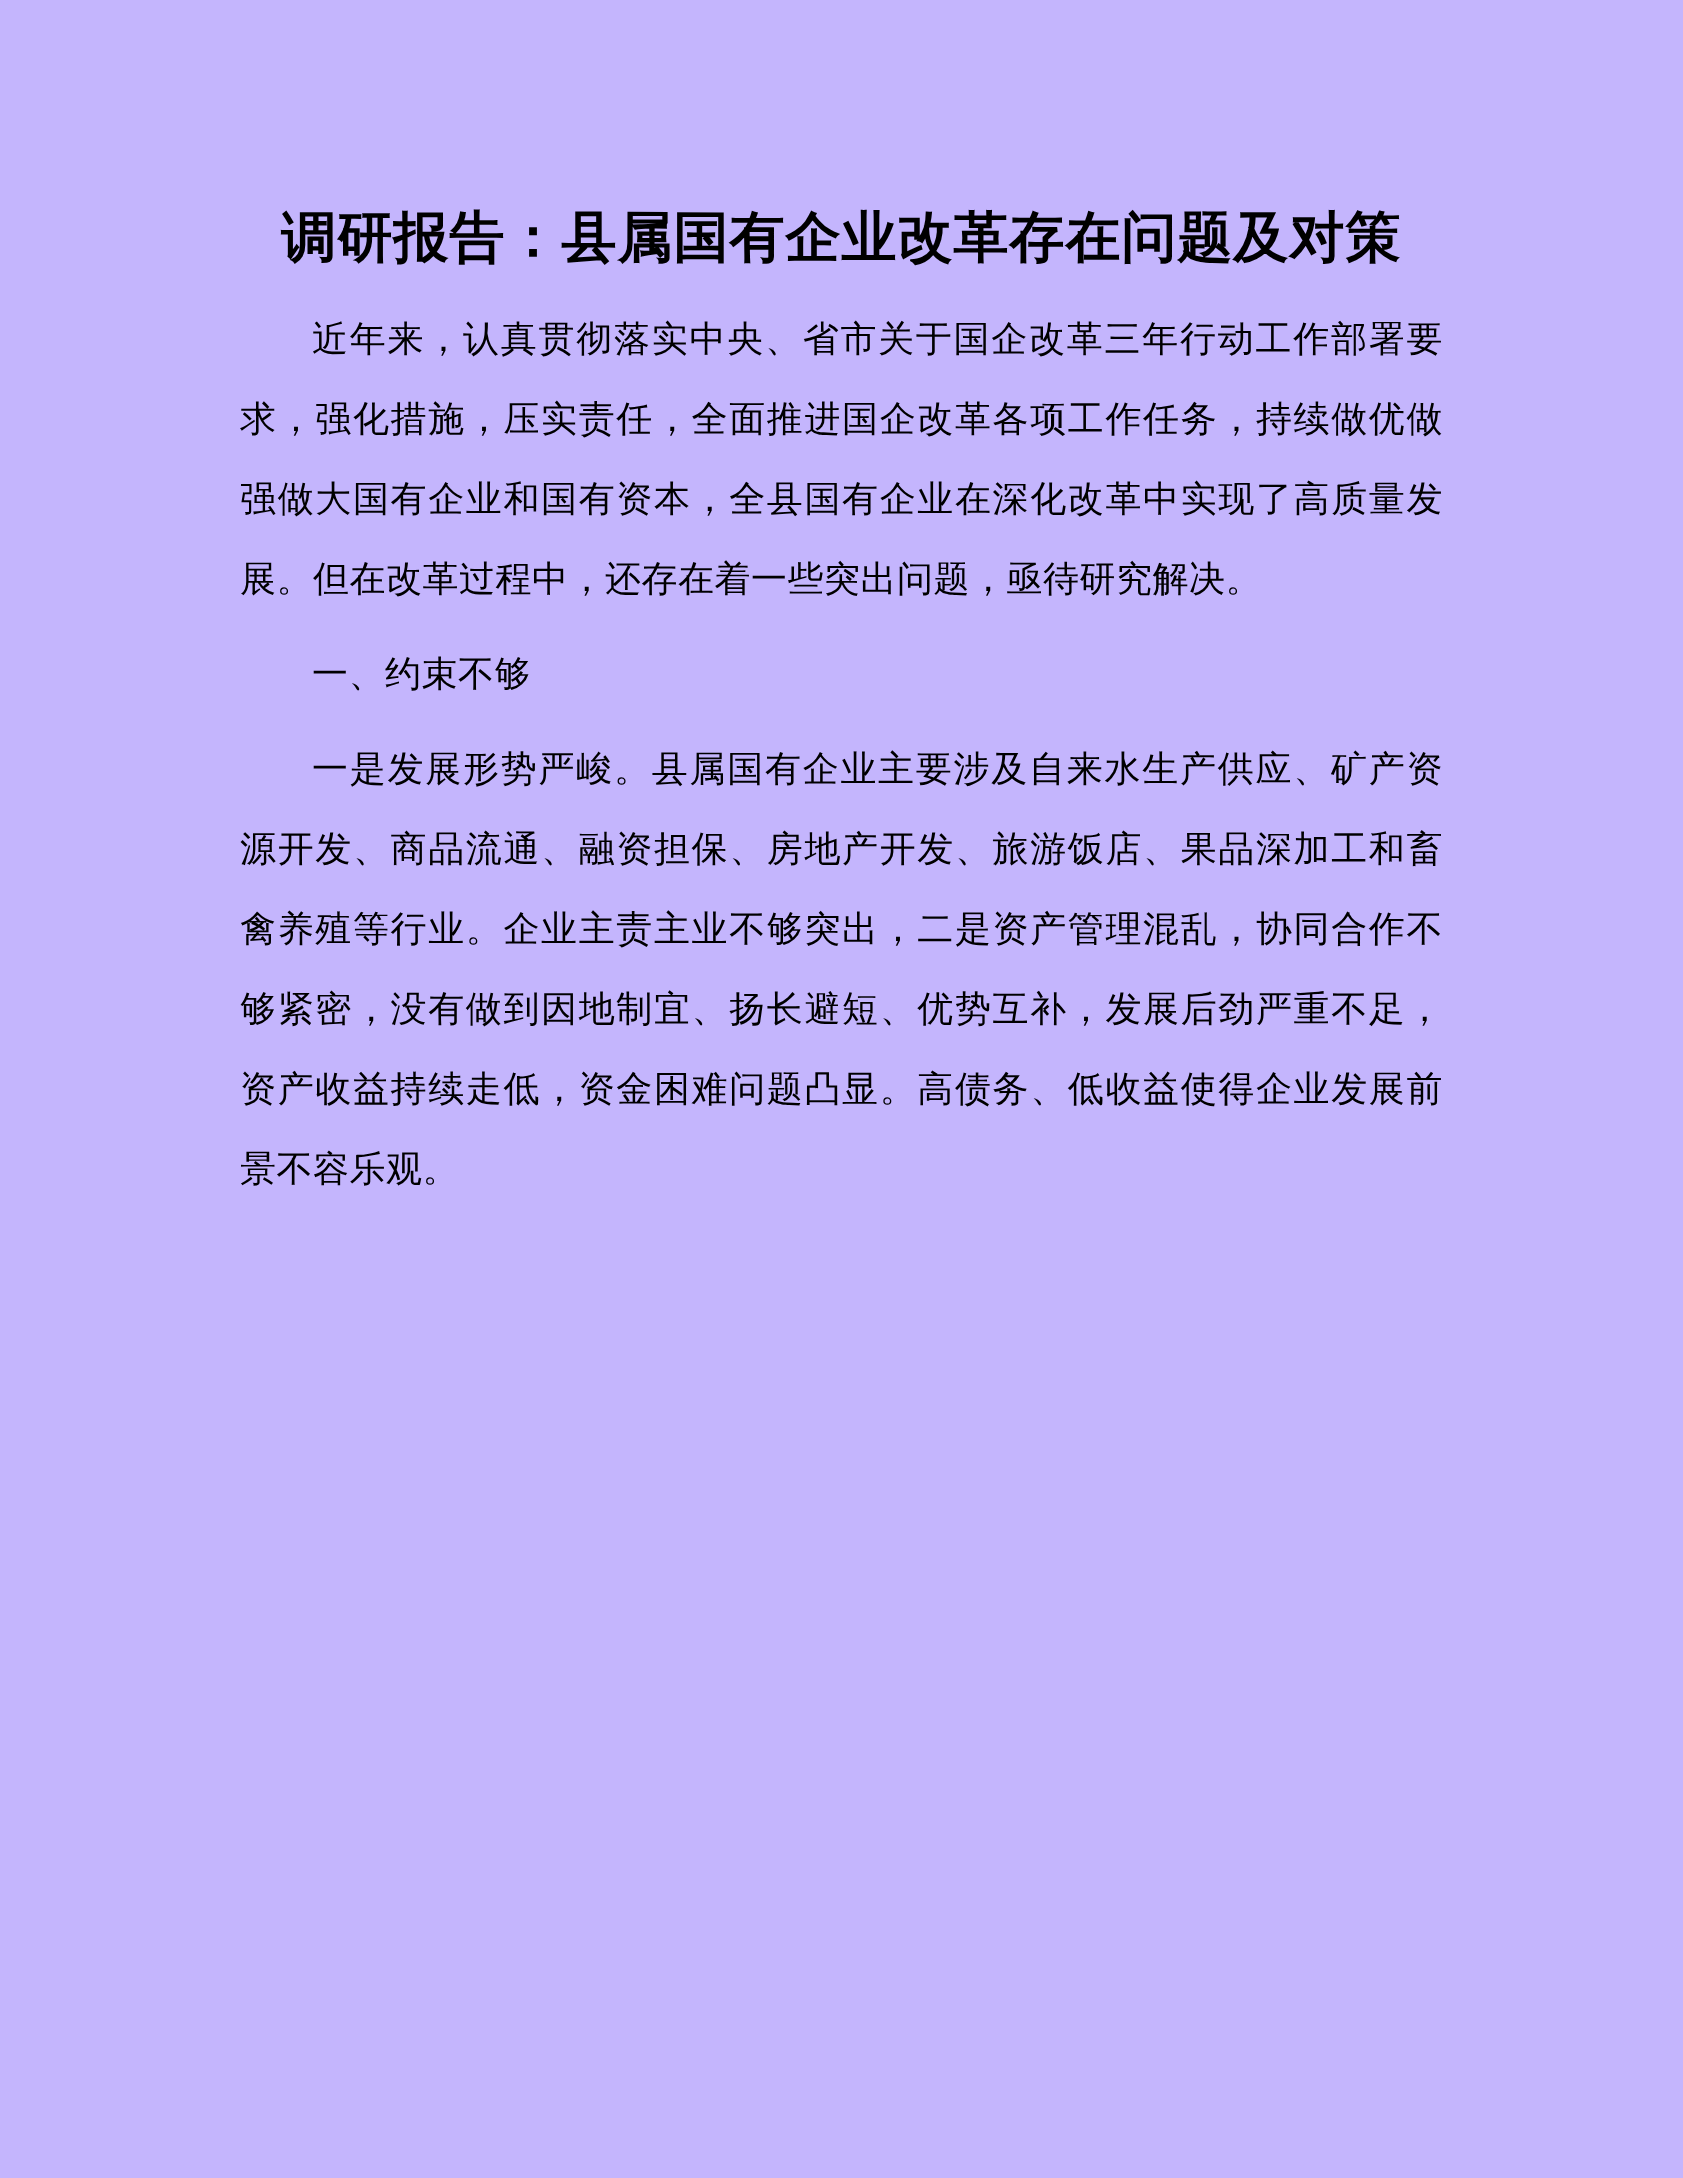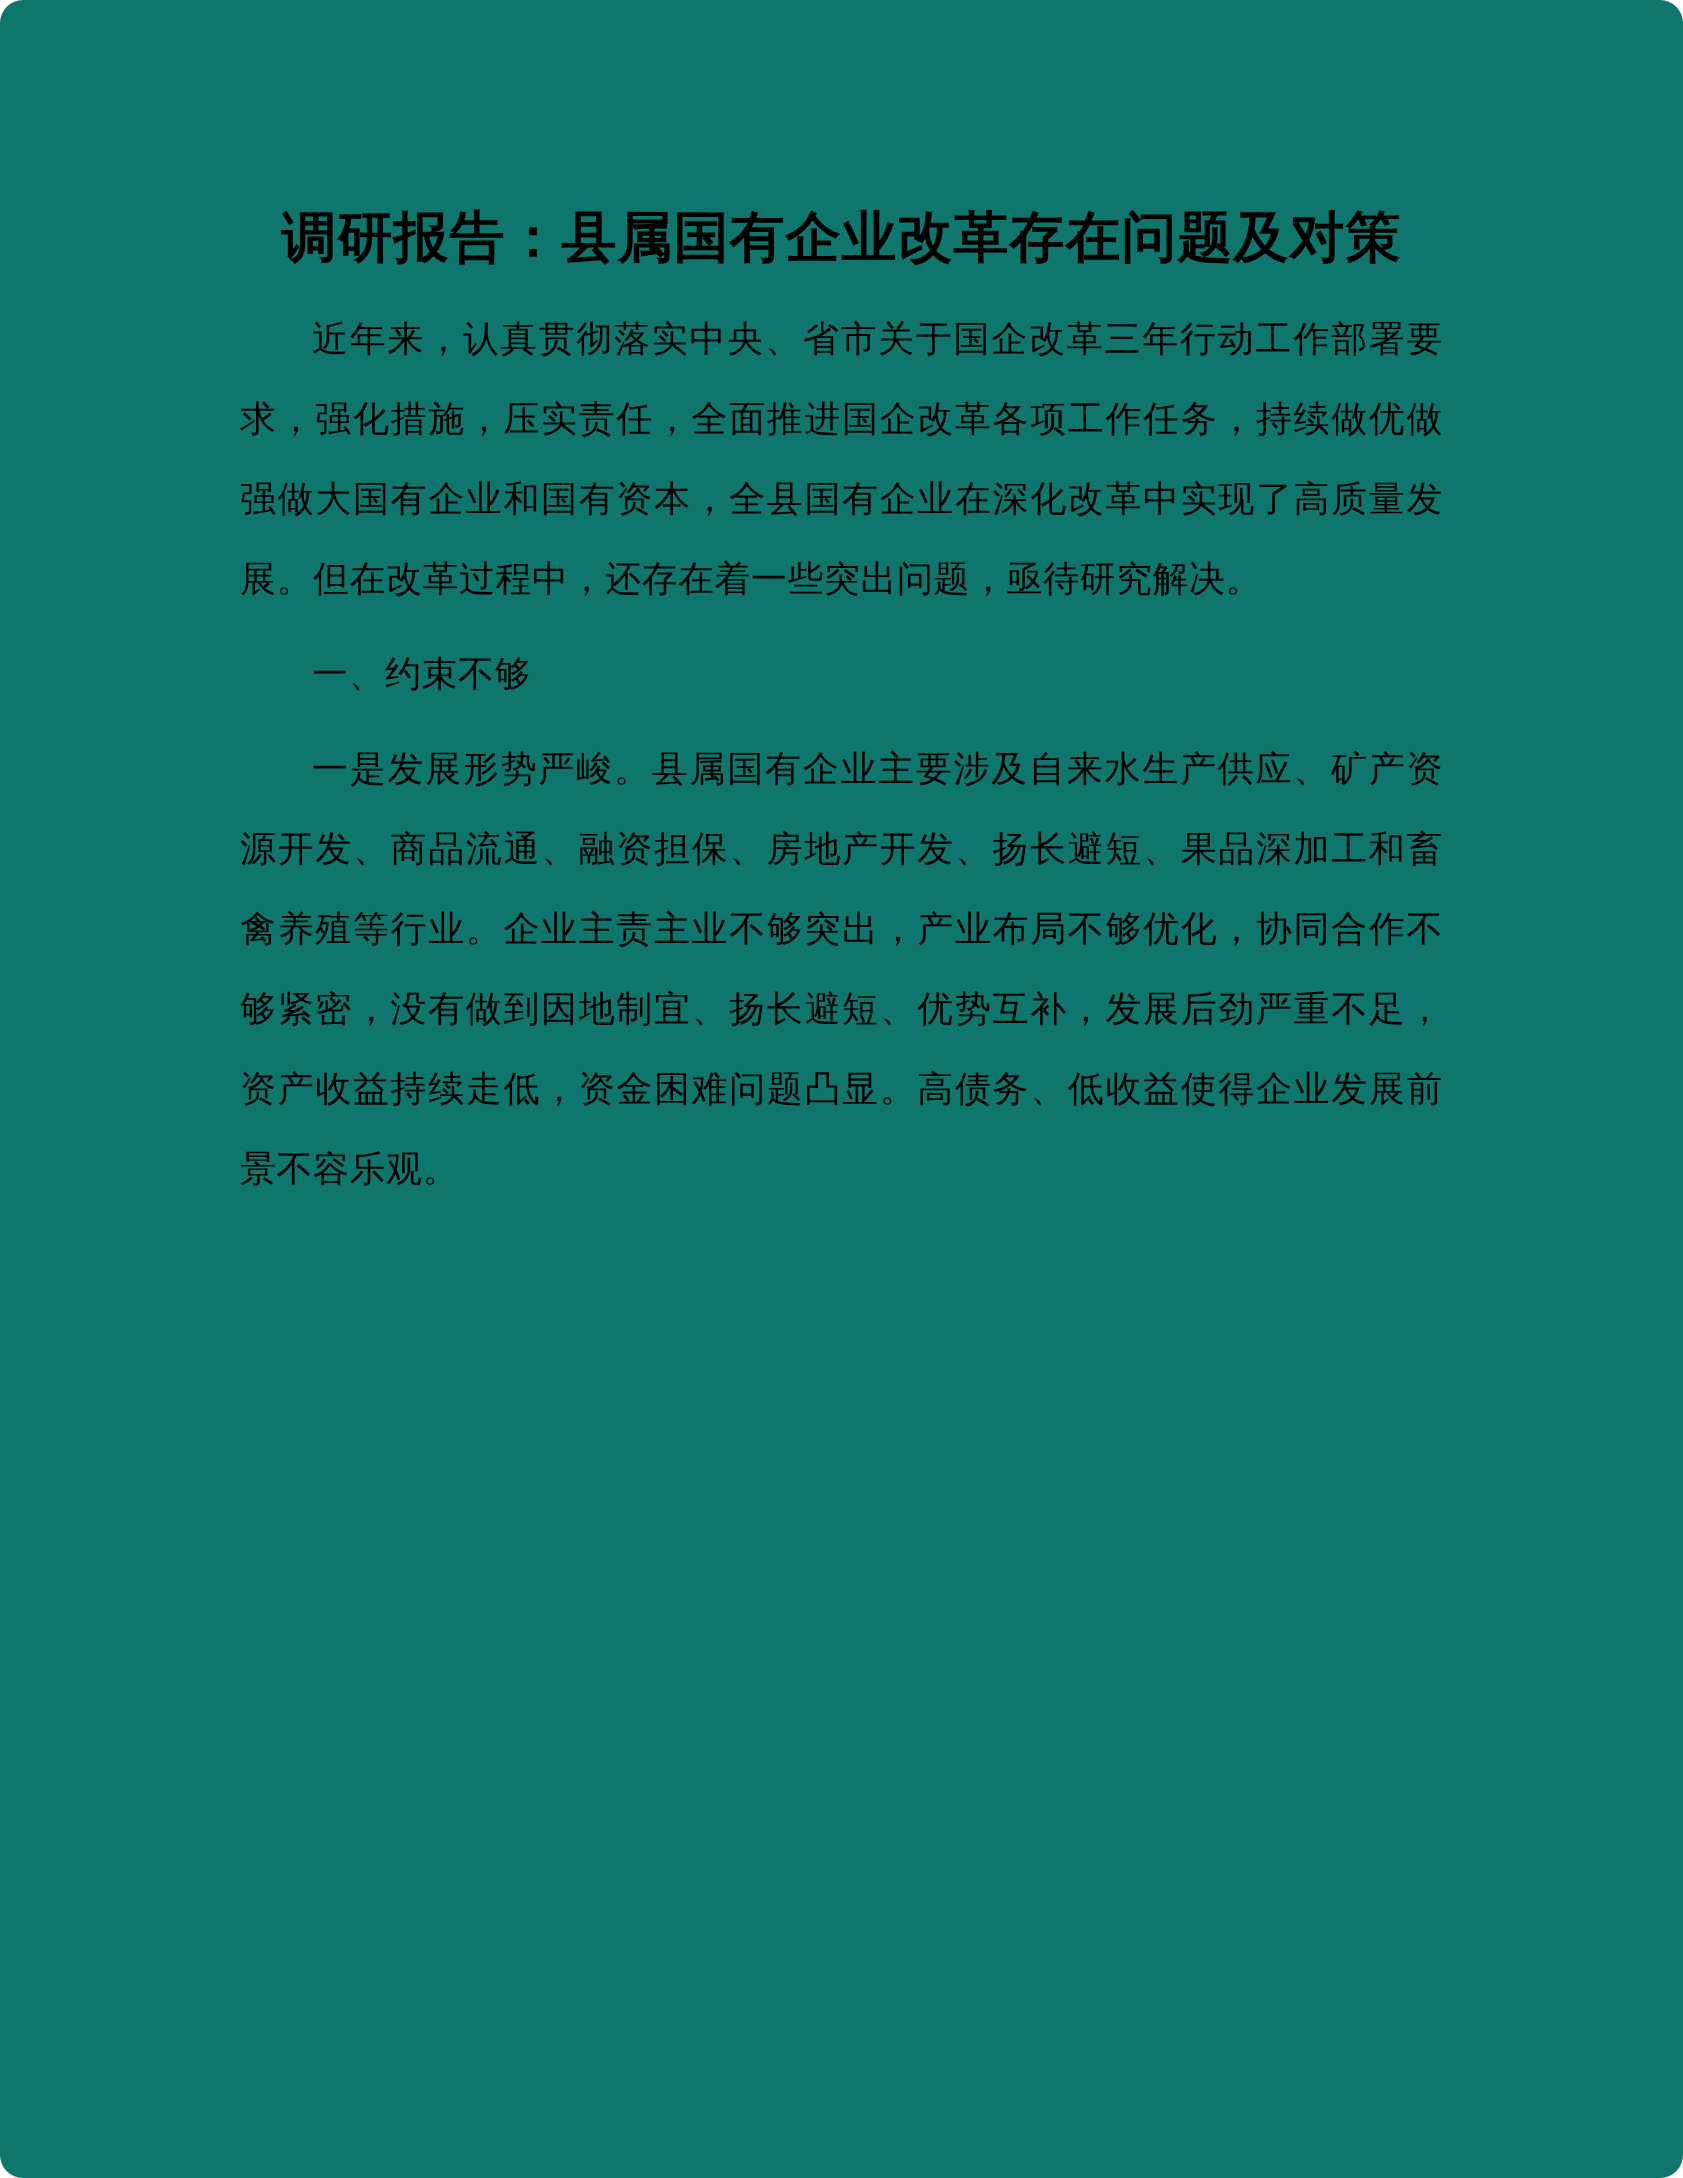--- a/index.html
+++ b/index.html
@@ -12,22 +12,21 @@
     height: 2178px;
     color: #000000;
     font-family: "Liberation Sans", sans-serif;
     overflow: hidden;
   }
   .page {
     box-sizing: border-box;
     width: 1683px;
     height: 2178px;
     padding: 198px 240px 0 240px;
-    background: #0f766e;
-    border-radius: 23px;
+    background: #c4b5fd;
   }
   .doc-title {
     margin: 0 0 22px 0;
     font-size: 55px;
     line-height: 79px;
     font-weight: 700;
     text-align: center;
     letter-spacing: 1px;
   }
   .title-line {
@@ -52,17 +51,17 @@
 <div class="page">
 
   <h1 class="doc-title">
     <span class="title-line">调研报告：县属国有企业改革存在问题及对策</span>
   </h1>
 
   <p class="para">近年来，认真贯彻落实中央、省市关于国企改革三年行动工作部署要求，强化措施，压实责任，全面推进国企改革各项工作任务，持续做优做强做大国有企业和国有资本，全县国有企业在深化改革中实现了高质量发展。但在改革过程中，还存在着一些突出问题，亟待研究解决。</p>
 
   <p class="para section-heading">一、约束不够</p>
 
-  <p class="para">一是发展形势严峻。县属国有企业主要涉及自来水生产供应、矿产资源开发、商品流通、融资担保、房地产开发、扬长避短、果品深加工和畜禽养殖等行业。企业主责主业不够突出，产业布局不够优化，协同合作不够紧密，没有做到因地制宜、扬长避短、优势互补，发展后劲严重不足，资产收益持续走低，资金困难问题凸显。高债务、低收益使得企业发展前景不容乐观。</p>
+  <p class="para">一是发展形势严峻。县属国有企业主要涉及自来水生产供应、矿产资源开发、商品流通、融资担保、房地产开发、旅游饭店、果品深加工和畜禽养殖等行业。企业主责主业不够突出，二是资产管理混乱，协同合作不够紧密，没有做到因地制宜、扬长避短、优势互补，发展后劲严重不足，资产收益持续走低，资金困难问题凸显。高债务、低收益使得企业发展前景不容乐观。</p>
 
 
 </div>
 
 
 </body></html>

